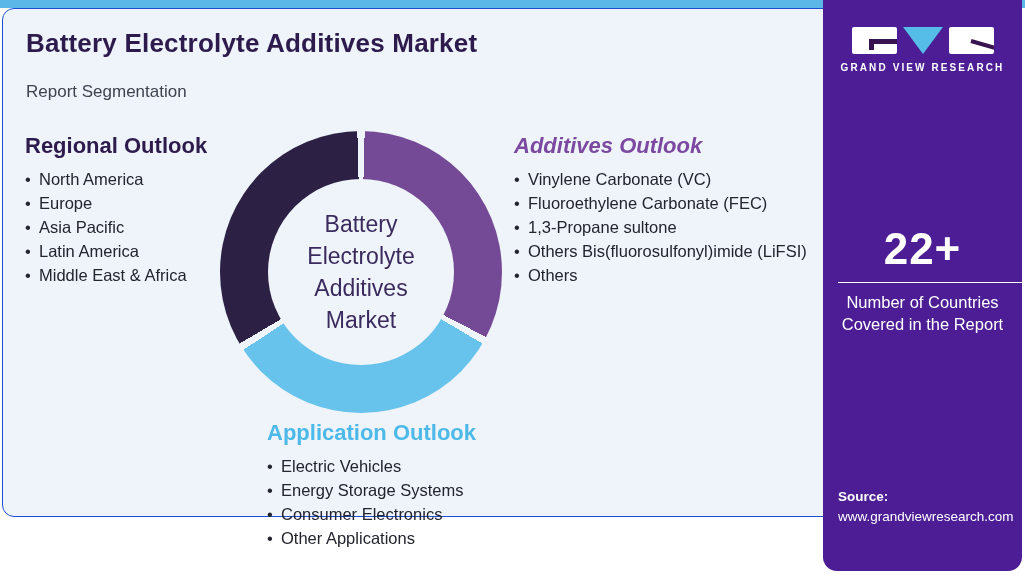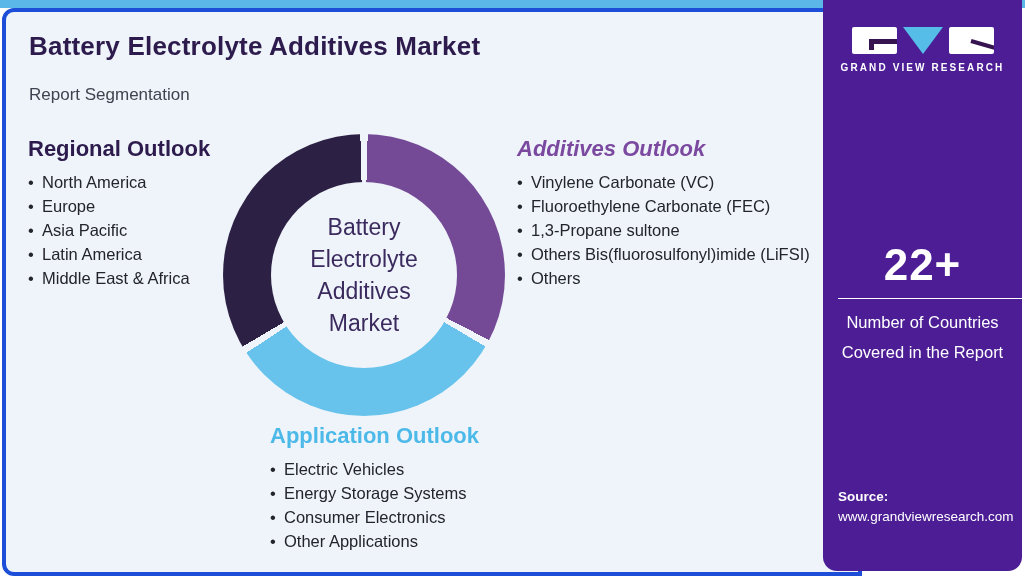--- a/index.html
+++ b/index.html
@@ -2,22 +2,22 @@
 <html><head>
 <meta charset="utf-8">
 <style>
   * { margin:0; padding:0; box-sizing:border-box; }
   html,body { width:1025px; height:576px; }
   body { font-family:"Liberation Sans", sans-serif; background:#ffffff; position:relative; overflow:hidden; }
 
   .topbar { position:absolute; left:0; top:0; width:100%; height:8px; background:#5ab7e8; }
 
   .panel {
-    position:absolute; left:2px; top:8px; width:860px; height:568px;
-    background:#eef4f9; border:4px solid #1d4ed8; border-radius:12px 0 0 12px;
+    position:absolute; left:2px; top:8px; width:860px; height:509px;
+    background:#eef4f9; border:1px solid #1d4ed8; border-radius:12px 0 0 12px;
   }
 
   .header { position:absolute; left:23px; top:19px; }
   .title { font-size:26px; font-weight:800; color:#2d1b4d; letter-spacing:0.2px; }
   .subtitle { font-size:17px; color:#3f4350; margin-top:23px; }
 
   .outlook h2 { font-size:22px; font-weight:800; margin-bottom:8px; }
   .outlook ul { list-style:none; }
   .outlook li {
     position:relative; padding-left:14px; font-size:16.5px; line-height:24px;
@@ -49,24 +49,24 @@
   }
   .logo { position:absolute; left:0; top:26px; width:100%; text-align:center; }
   .logo-marks { display:flex; justify-content:center; align-items:center; gap:6px; height:28px; }
   .mark-block { position:relative; width:45px; height:27px; background:#ffffff; border-radius:2px; overflow:hidden; }
   .mark-g .slot { position:absolute; left:38%; top:48%; right:0; height:5px; background:#371350; }
   .mark-g .tick { position:absolute; left:38%; top:48%; width:5px; height:11px; background:#371350; }
   .mark-v { width:0; height:0; border-left:20px solid transparent; border-right:20px solid transparent; border-top:27px solid #56bde8; }
   .mark-r .leg { position:absolute; left:50%; top:46%; width:60%; height:4px; background:#371350; transform:rotate(16deg); transform-origin:left center; }
   .logo-text { margin-top:8px; font-size:10px; font-weight:700; letter-spacing:2.1px; color:#ffffff; }
 
-  .stat { position:absolute; left:0; top:240px; width:100%; text-align:center; }
+  .stat { position:absolute; left:0; top:224px; width:100%; text-align:center; }
   .stat-value { font-size:44px; font-weight:800; letter-spacing:1px; }
   .stat-rule { border:0; border-top:1.5px solid #ffffff; margin:8px 0 8px 15px; }
-  .stat-label { font-size:16.5px; line-height:30px; padding:0 6px; }
+  .stat-label { font-size:16.5px; line-height:22px; padding:0 6px; }
 
   .source { position:absolute; left:15px; bottom:44px; font-size:13.5px; line-height:20px; }
   .source-label { font-weight:700; }
 </style>
 </head>
 <body>
 
 <div class="topbar"></div>
 
 <div class="panel">

